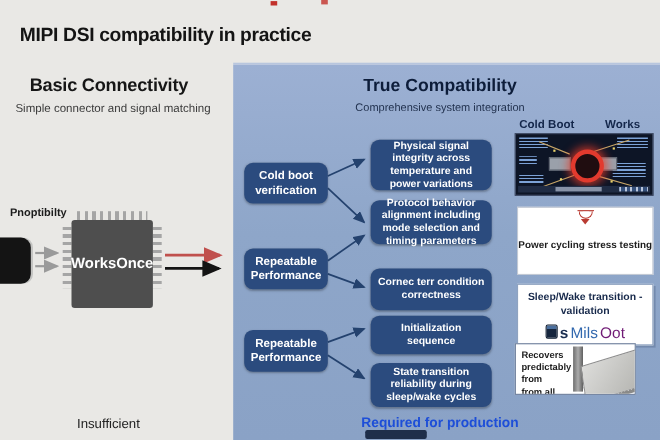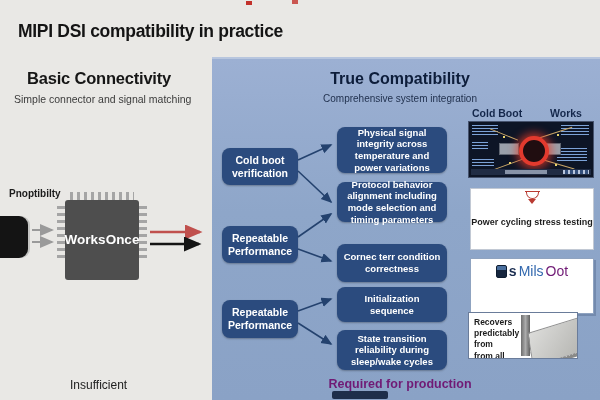--- a/index.html
+++ b/index.html
@@ -26,21 +26,21 @@
   .panel{left:212px;top:57px;width:388px;height:343px;
          background:linear-gradient(180deg,#9cb0d3 0%,#8ea6c9 45%,#8aa2c6 100%);
          border-top:2px solid #b8c6de;box-sizing:border-box}
   .tc-head{left:290px;top:70px;width:220px;text-align:center;font-size:16px;font-weight:bold;color:#0d1d3a}
   .tc-sub{left:285px;top:93px;width:230px;text-align:center;font-size:10px;color:#22324f}
   .nbox{background:#2b4b7e;border-radius:8px;color:#fff;font-weight:bold;text-align:center;
         display:flex;align-items:center;justify-content:center;box-sizing:border-box;
         padding:2px 6px;line-height:1.22;box-shadow:0 1px 2px rgba(0,0,0,.28)}
   .stage{left:222px;width:76px;font-size:10.5px}
   .check{left:337px;width:110px;font-size:9.5px}
-  .req{left:318px;top:377px;width:164px;text-align:center;font-size:12.5px;font-weight:bold;color:#701a75}
+  .req{left:318px;top:377px;width:164px;text-align:center;font-size:12.5px;font-weight:bold;color:#1d4ed8}
   .bottombar{left:332px;top:391px;width:56px;height:8px;background:#1e2e4a;border-radius:2px}
   
   .scope-label{top:107px;font-size:10.5px;font-weight:bold;color:#14274b}
   .scope{left:468px;top:121px;width:126px;height:57px;background:#0d1526;border:1px solid #46536e;
          box-sizing:border-box;overflow:hidden}
   .sblock{position:absolute;background:repeating-linear-gradient(180deg,rgba(130,170,225,.95) 0 1px,transparent 1px 3px)}
   .gblock{position:absolute;background:#9aa0aa;border:1px solid #5f6672;box-sizing:border-box}
   .ring{position:absolute;left:50px;top:14px;width:22px;height:22px;border:4px solid #e23a2e;border-radius:50%;
         background:#200d10;box-shadow:0 0 8px 3px rgba(235,60,40,.7)}
   .tan{position:absolute;height:1px;background:#c9a768}
@@ -159,20 +159,21 @@
 <div class="abs card fpc">
   <div class="goblet">
     <div class="rim"></div>
       <div class="bowl"></div>
       <div class="stem"></div>
   </div>
   <div class="fpc-cap">Power cycling stress testing</div>
 </div>
 
 <div class="abs card sleep">
+  <div class="sleep-title">Sleep/Wake transition - validation</div>
   <div class="logo-row">
     <span class="logo-dev"></span>
     <span class="logo-s">s</span>
     <span class="logo-w1">Mils</span>
     <span class="logo-w2">Oot</span>
   </div>
 </div>
 
 <div class="abs card recover">
   <div class="rec-text">

